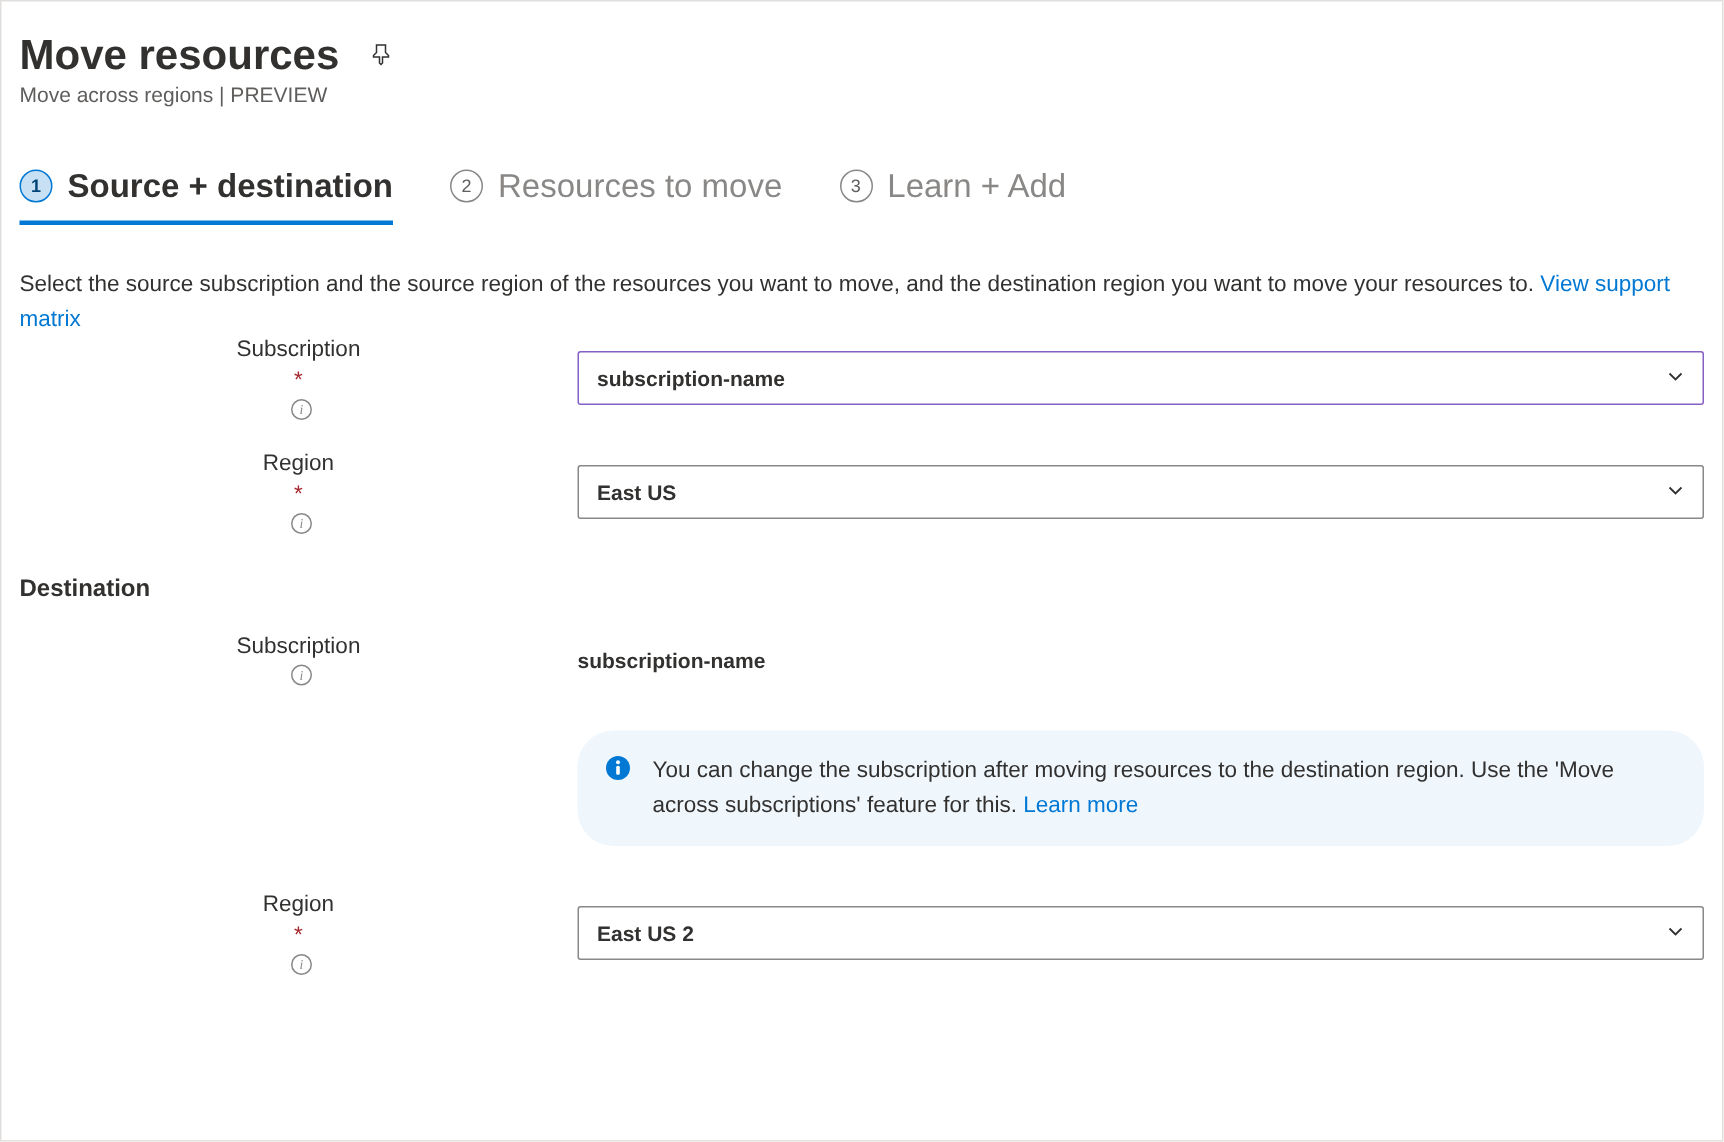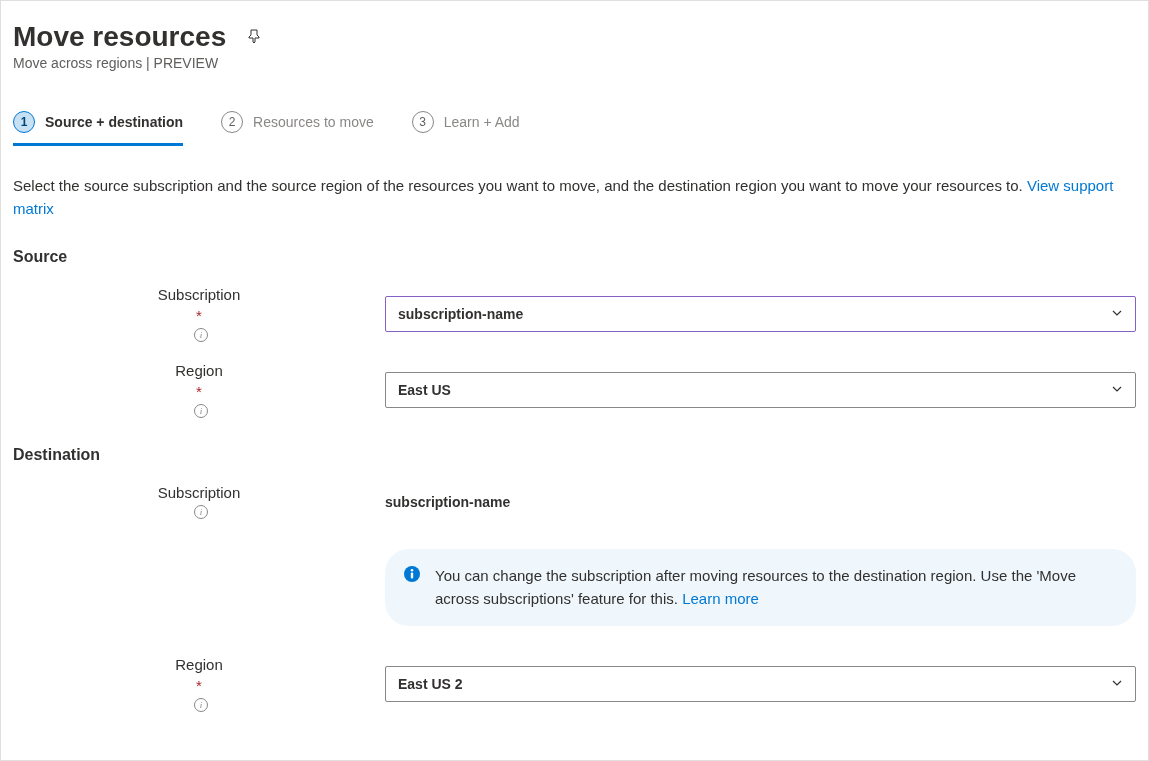--- a/index.html
+++ b/index.html
@@ -68,21 +68,21 @@
       color: #605e5c;
       background: #fff;
     }
     .tab.active .tab-num {
       background: #c7e0f4;
       border-color: #0078d4;
       color: #004578;
       font-weight: 600;
     }
     .tab-label {
-      font-size: 14px;
+      font-size: 22px;
       color: #8a8886;
     }
     .tab.active .tab-label {
       font-weight: 600;
       color: #323130;
     }
     .description {
       margin-top: 28px;
       font-size: 15px;
       line-height: 1.5;
@@ -210,21 +210,20 @@
     <div class="tab">
       <div class="tab-num">3</div>
       <div class="tab-label">Learn + Add</div>
     </div>
   </div>
 
   <p class="description">
     <span>Select the source subscription and the source region of the resources you want to move, and the destination region you want to move your resources to. </span><a>View support matrix</a>
   </p>
 
-  <div class="section-title">Source</div>
 
   <div class="field-row">
     <div class="field-label">
       <span>Subscription</span>
       <span class="req">*</span>
       <span class="info-icon">i</span>
     </div>
     <div class="field-control">
       <div class="select-box focused">
         <span>subscription-name</span>

